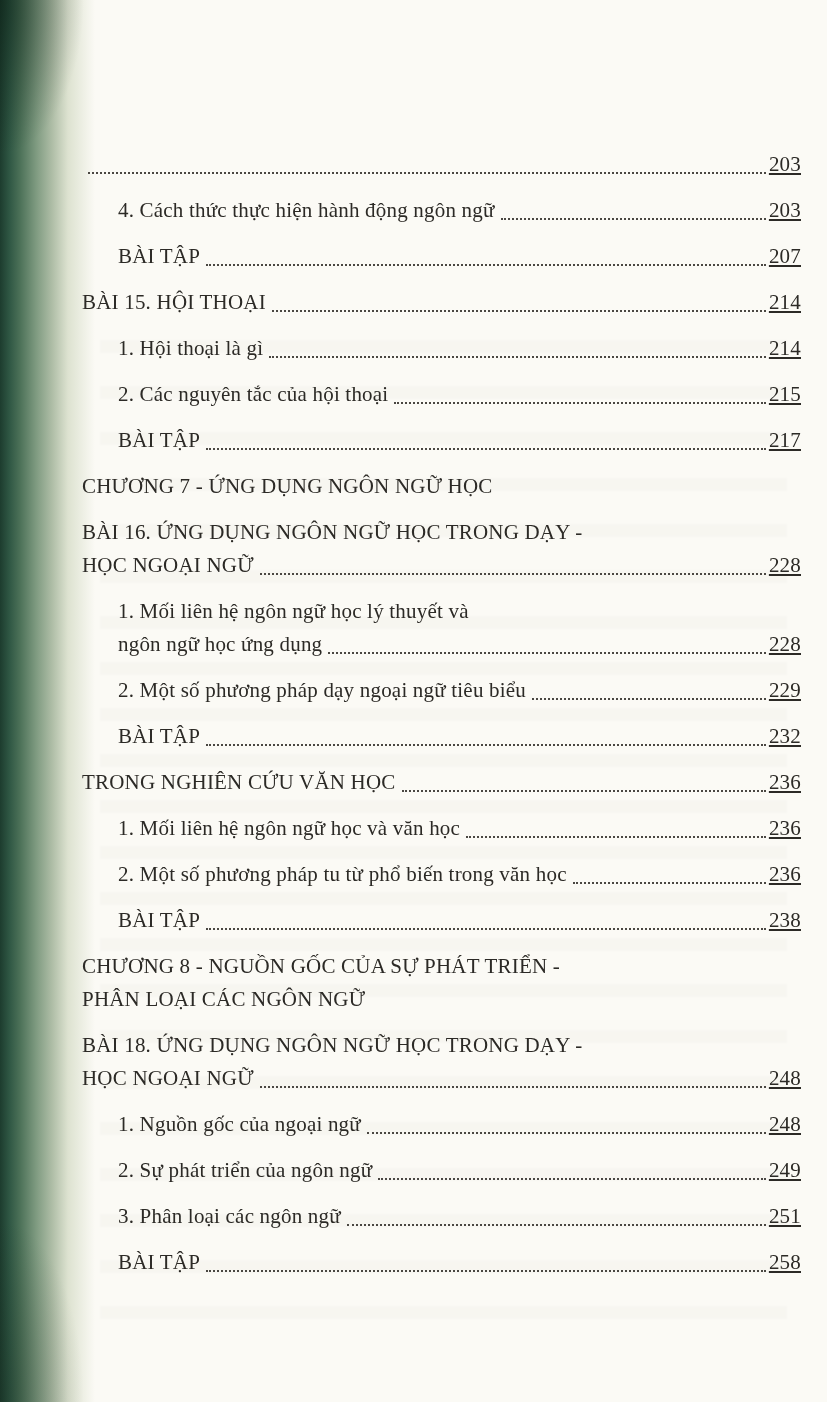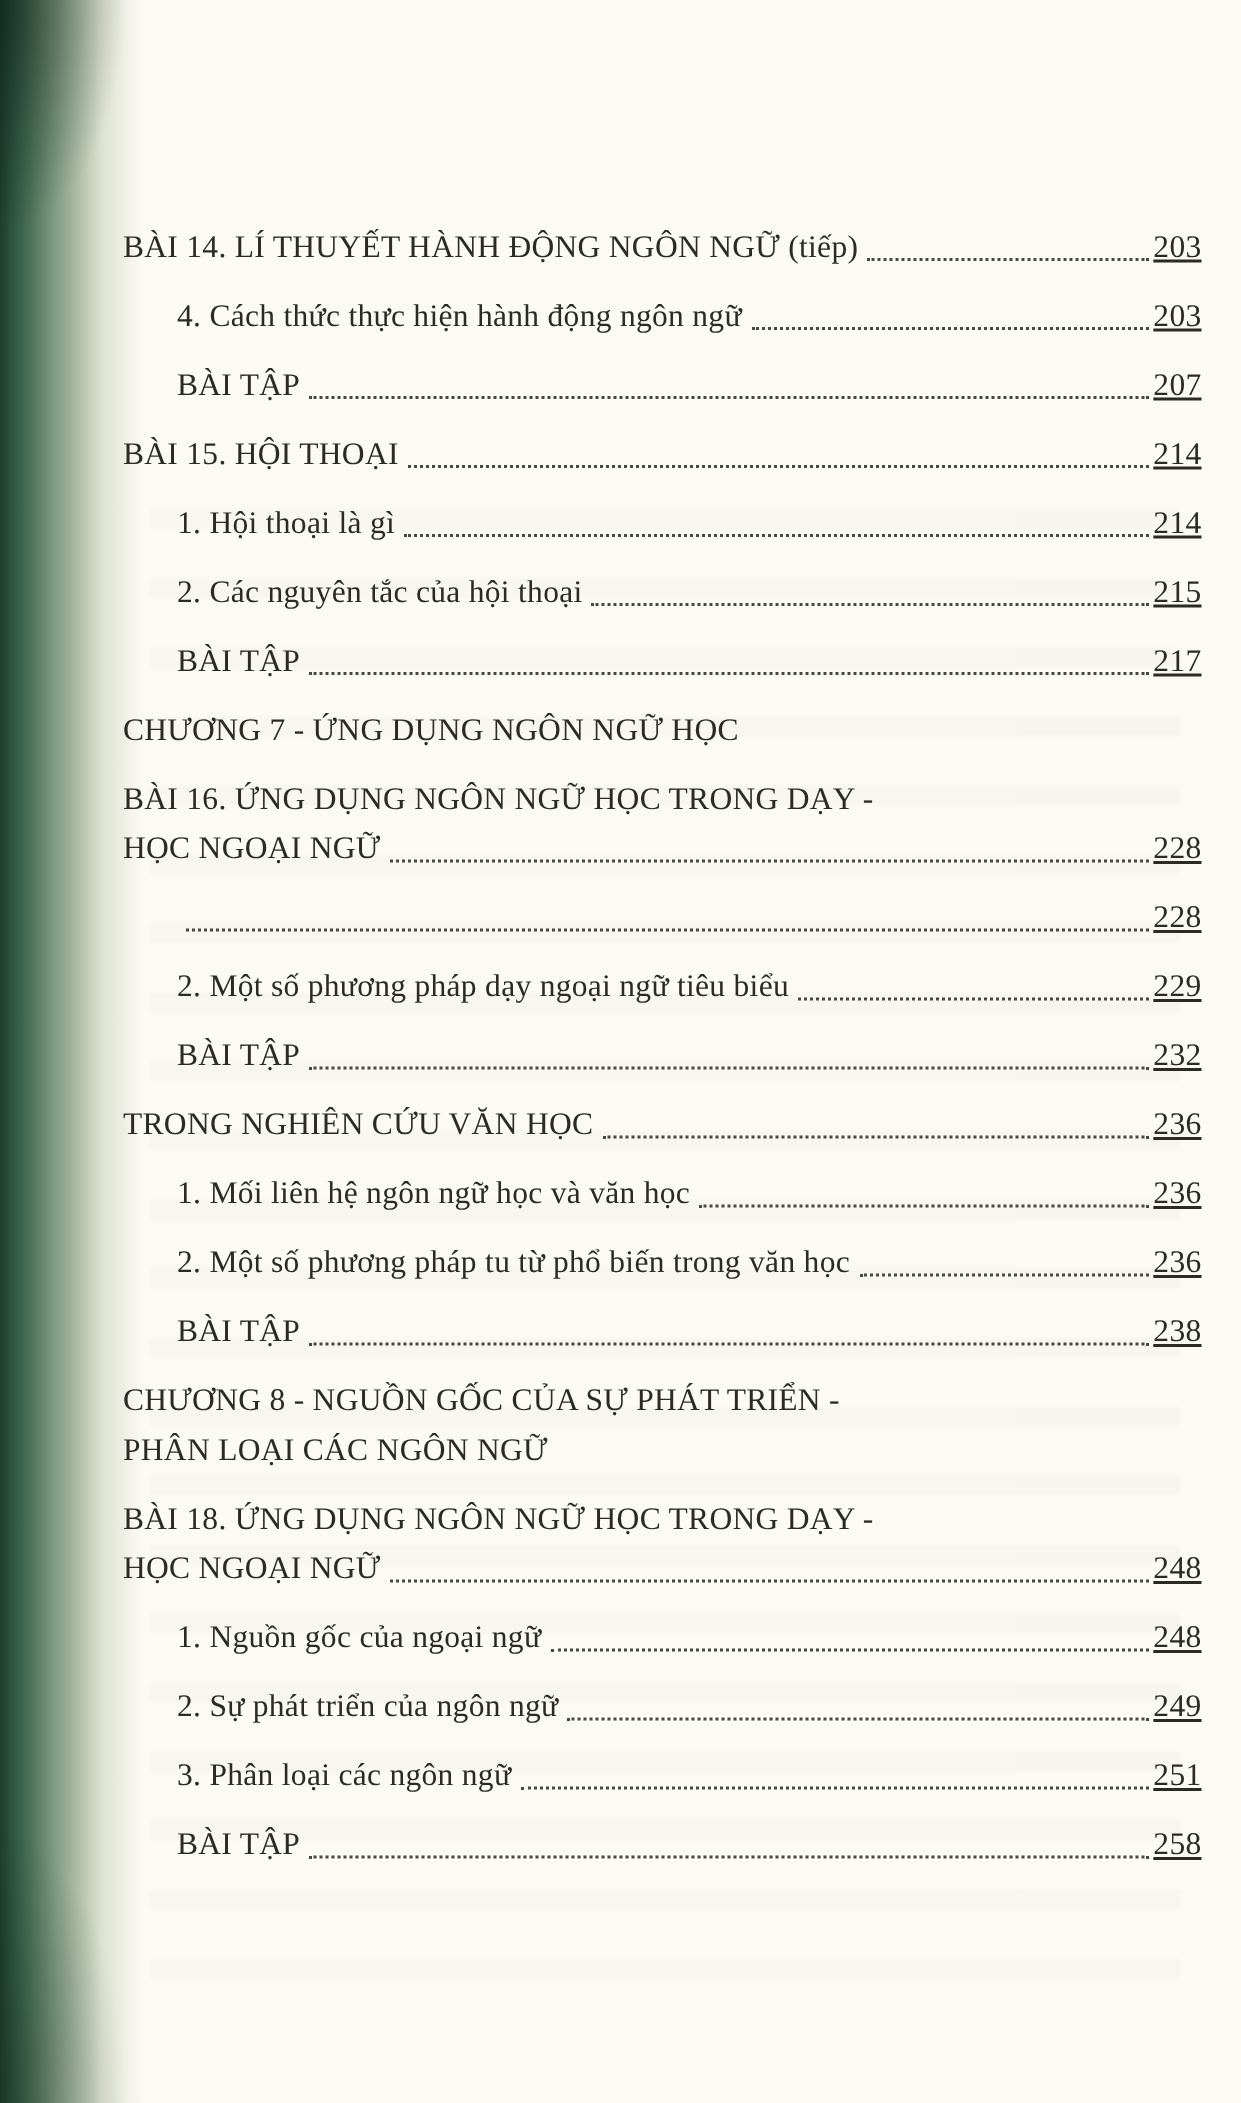--- a/index.html
+++ b/index.html
@@ -75,21 +75,20 @@
 </style>
 </head>
 <body>
 
 <div class="page-edge"></div>
 <div class="bleedthrough"></div>
 
 <div class="toc" id="toc-list">
     <div class="entry bai">
       <div class="line">
-        <span class="txt">BÀI 14. LÍ THUYẾT HÀNH ĐỘNG NGÔN NGỮ (tiếp)</span>
         <span class="leader"></span>
         <span class="pagenum">203</span>
       </div>
     </div>
     <div class="entry item">
       <div class="line">
         <span class="txt">4. Cách thức thực hiện hành động ngôn ngữ</span>
         <span class="leader"></span>
         <span class="pagenum">203</span>
       </div>
@@ -139,20 +138,24 @@
         <span class="txt">BÀI 16. ỨNG DỤNG NGÔN NGỮ HỌC TRONG DẠY -</span>
       </div>
       <div class="line">
         <span class="txt">HỌC NGOẠI NGỮ</span>
         <span class="leader"></span>
         <span class="pagenum">228</span>
       </div>
     </div>
     <div class="entry item">
       <div class="line">
+        <span class="txt">1. Mối liên hệ ngôn ngữ học lý thuyết và</span>
+      </div>
+      <div class="line">
+        <span class="txt">ngôn ngữ học ứng dụng</span>
         <span class="leader"></span>
         <span class="pagenum">228</span>
       </div>
     </div>
     <div class="entry item">
       <div class="line">
         <span class="txt">2. Một số phương pháp dạy ngoại ngữ tiêu biểu</span>
         <span class="leader"></span>
         <span class="pagenum">229</span>
       </div>

